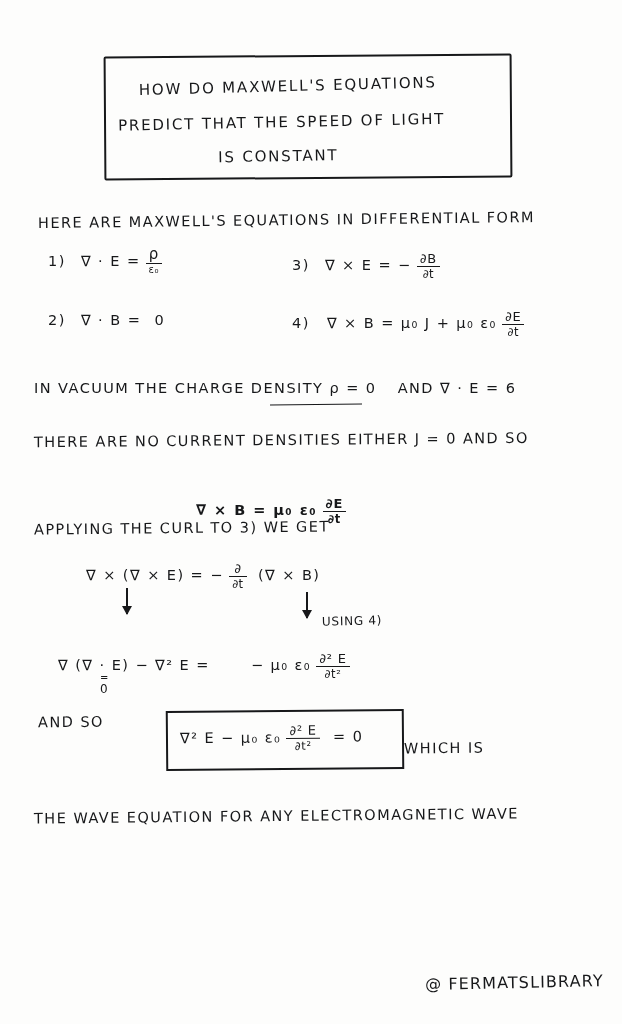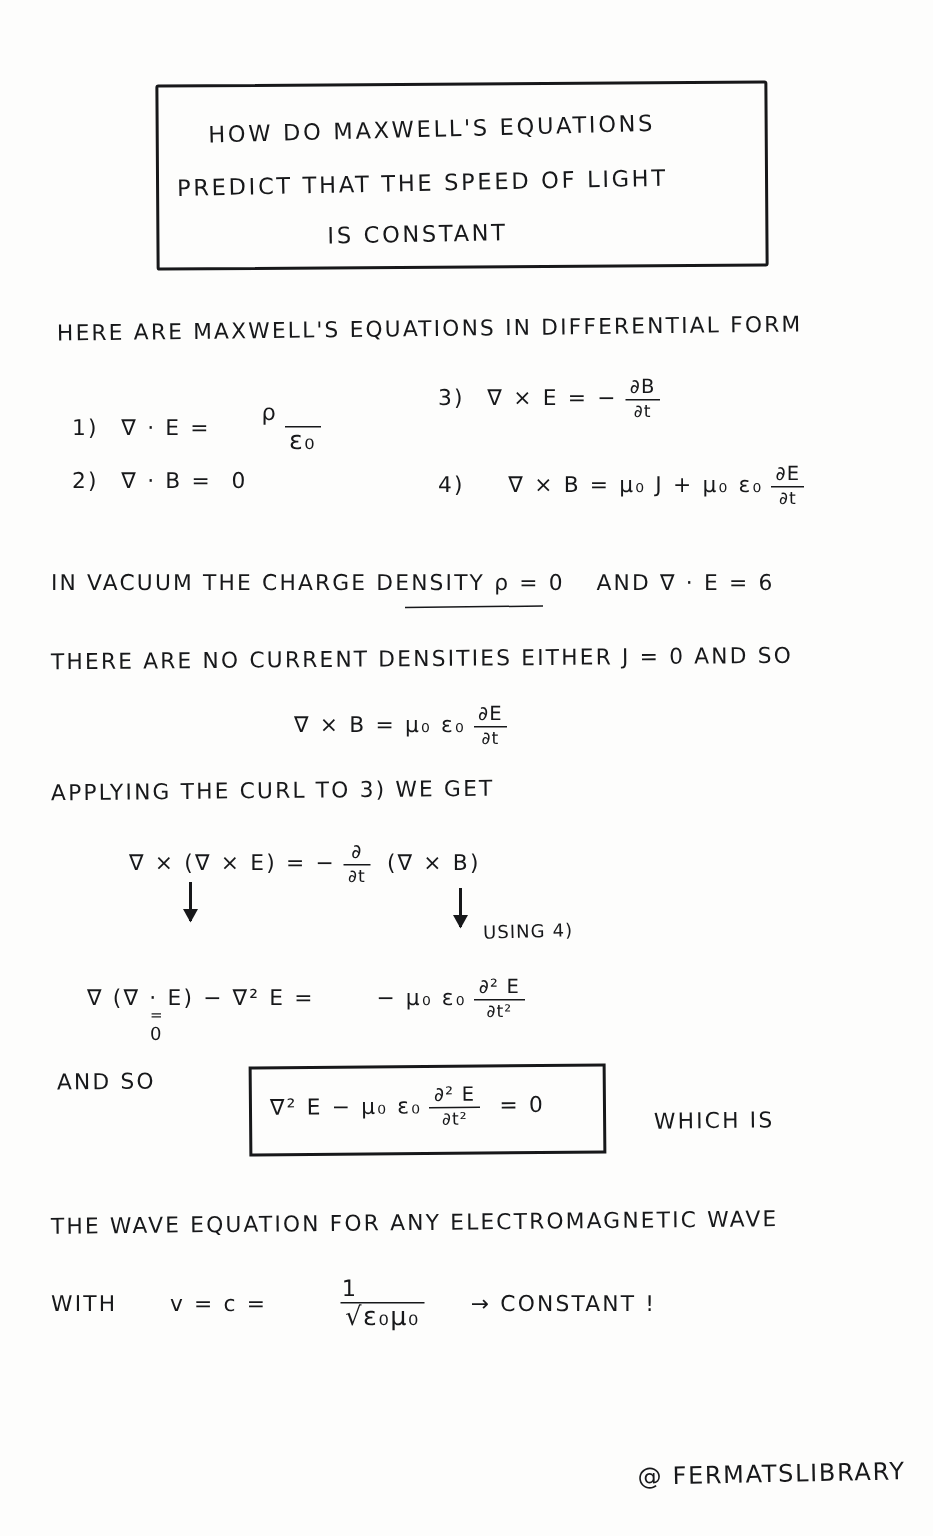--- a/index.html
+++ b/index.html
@@ -63,21 +63,21 @@
     line-height: 1.05;
   }
   .frac .num { display: block; font-size: 13px; padding: 0 3px; }
   .frac .den {
     display: block;
     font-size: 11.5px;
     border-top: 1.4px solid #17181a;
     padding: 1px 3px 0 3px;
   }
   .frac.big .num { font-size: 15px; }
-  .frac.big .den { font-size: 17px; margin-left: 44px; }
+  .frac.big .den { font-size: 10px; }
 
   .underline-rho {
     position: absolute;
     left: 270px;
     top: 404px;
     width: 92px;
     height: 0;
     border-top: 1.6px solid #17181a;
     transform: rotate(-0.6deg);
   }
@@ -124,21 +124,21 @@
 <div class="page">
 
   <div class="title-box">
     <div class="hw title-line t1">HOW DO MAXWELL'S EQUATIONS</div>
     <div class="hw title-line t2">PREDICT THAT THE SPEED OF LIGHT</div>
     <div class="hw title-line t3">IS CONSTANT</div>
   </div>
 
   <div class="hw abs body-line" style="left:38px; top:212px; transform:rotate(-0.7deg);">HERE ARE MAXWELL'S EQUATIONS IN DIFFERENTIAL FORM</div>
 
-  <div class="abs" style="left:48px; top:268px;">
+  <div class="abs" style="left:48px; top:247px;">
     <span class="hw body-line">1)</span>
     <span class="hw body-line" style="margin-left:10px;">∇ · E =</span>
     <span class="frac big">
       <span class="hw num">ρ</span>
       <span class="hw den">ε₀</span>
     </span>
   </div>
 
   <div class="abs" style="left:48px; top:310px;">
     <span class="hw body-line">2)</span>
@@ -150,37 +150,37 @@
     <span class="hw body-line">3)</span>
     <span class="hw body-line" style="margin-left:10px;">∇ × E = −</span>
     <span class="frac">
       <span class="hw num">∂B</span>
       <span class="hw den">∂t</span>
     </span>
   </div>
 
   <div class="abs" style="left:292px; top:310px;">
     <span class="hw body-line">4)</span>
-    <span class="hw body-line" style="margin-left:24px;">∇ × B = μ₀ J + μ₀ ε₀</span>
+    <span class="hw body-line" style="margin-left:12px;">∇ × B = μ₀ J + μ₀ ε₀</span>
     <span class="frac">
       <span class="hw num">∂E</span>
       <span class="hw den">∂t</span>
     </span>
   </div>
 
   <div class="abs" style="left:34px; top:378px;">
     <span class="hw body-line">IN   VACUUM   THE   CHARGE DENSITY</span>
     <span class="hw body-line" style="margin-left:1px;">ρ = 0</span>
     <span class="hw body-line" style="margin-left:16px;">AND  ∇ · E = 6</span>
   </div>
   <div class="underline-rho"></div>
 
   <div class="hw abs body-line" style="left:34px; top:432px; transform:rotate(-0.5deg);">THERE ARE   NO   CURRENT DENSITIES  EITHER   J = 0  AND  SO</div>
 
-  <div class="abs" style="left:196px; top:470px;">
+  <div class="abs" style="left:196px; top:497px;font-weight:bold;">
     <span class="hw body-line">∇ × B  =  μ₀ ε₀</span>
     <span class="frac">
       <span class="hw num">∂E</span>
       <span class="hw den">∂t</span>
     </span>
   </div>
 
   <div class="hw abs body-line" style="left:34px; top:520px; transform:rotate(-0.6deg);">APPLYING   THE  CURL  TO  3)   WE GET</div>
 
   <div class="abs" style="left:86px; top:562px;">
@@ -214,29 +214,20 @@
     <div class="abs" style="left:12px; top:12px;">
       <span class="hw body-line">∇² E − μ₀ ε₀</span>
       <span class="frac">
         <span class="hw num">∂² E</span>
         <span class="hw den">∂t²</span>
       </span>
       <span class="hw body-line" style="margin-left:8px;">= 0</span>
     </div>
   </div>
 
-  <div class="hw abs body-line" style="left:436px; top:740px; transform:rotate(-0.7deg);">WHICH  IS</div>
+  <div class="hw abs body-line" style="left:404px; top:740px; transform:rotate(-0.7deg);">WHICH  IS</div>
 
   <div class="hw abs body-line" style="left:34px; top:808px; transform:rotate(-0.6deg);">THE   WAVE  EQUATION  FOR  ANY  ELECTROMAGNETIC  WAVE</div>
 
-  <div class="abs" style="left:34px; top:852px;">
-    <span class="hw body-line">WITH</span>
-    <span class="hw body-line" style="margin-left:30px;">v = c =</span>
-    <span class="frac big">
-      <span class="hw num">1</span>
-      <span class="hw den">√ε₀μ₀</span>
-    </span>
-    <span class="hw body-line" style="margin-left:26px;">→ CONSTANT !</span>
-  </div>
 
   <div class="hw signature">@ FERMATSLIBRARY</div>
 
 </div>
 
 </body></html>

